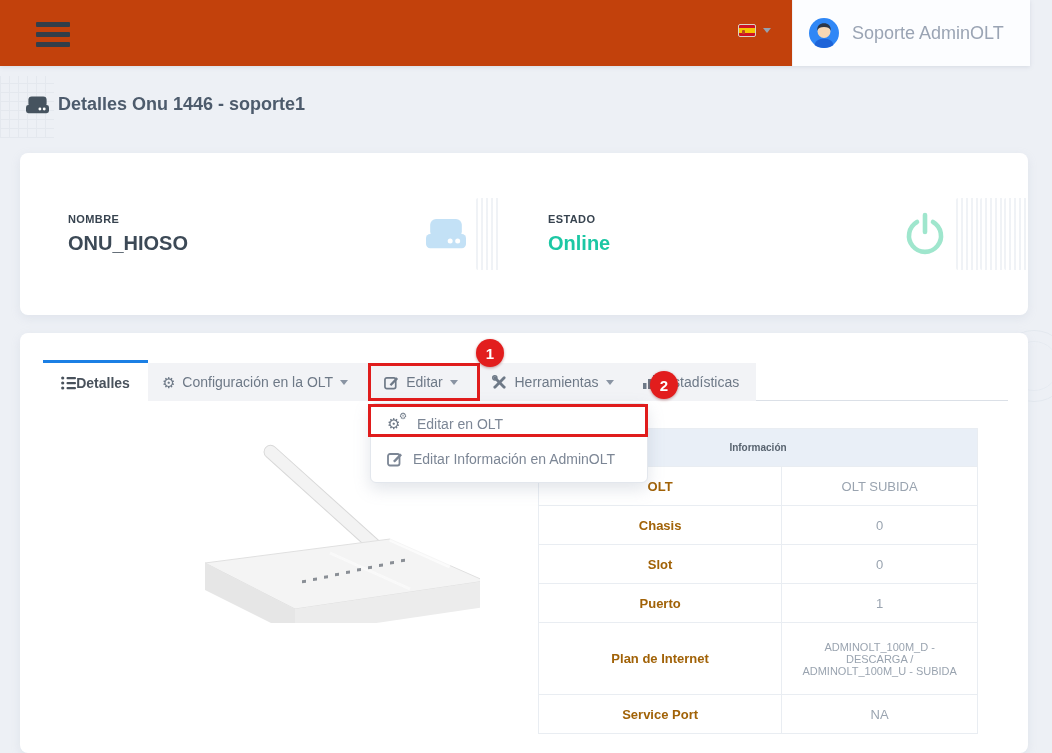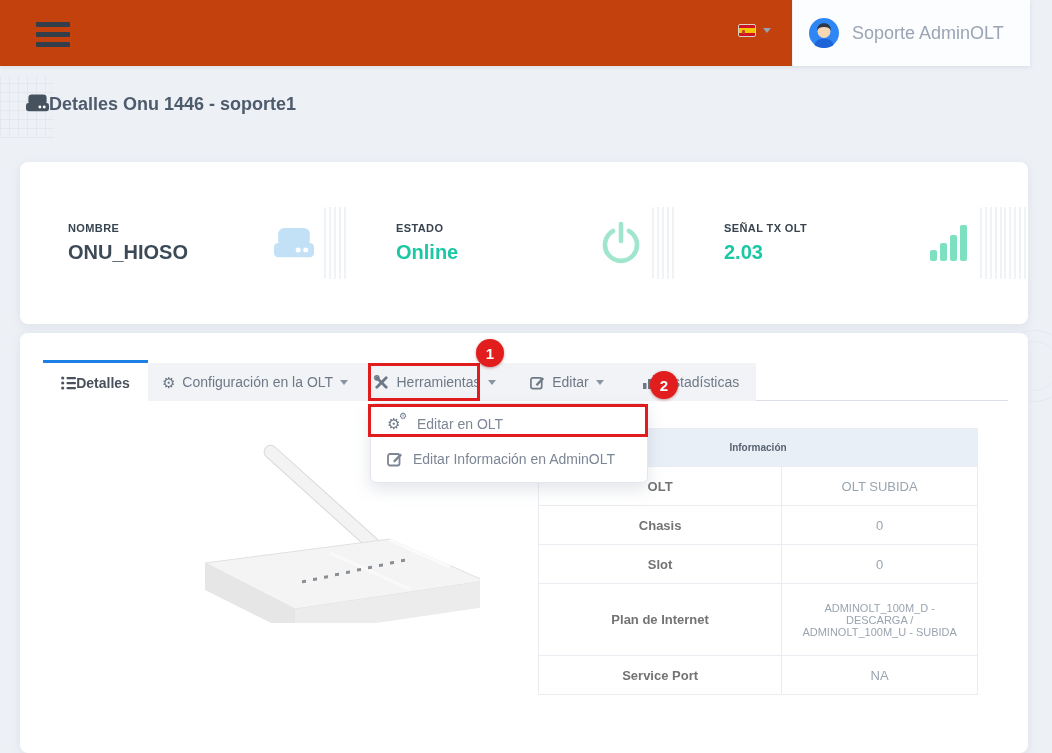--- a/index.html
+++ b/index.html
@@ -28,37 +28,37 @@
   .flag::after { content:""; position:absolute; left:3px; top:5px; width:3px; height:4px; background:#c04a1d; border-radius:1px;}
   .caret { width:0; height:0; border-left:4px solid transparent; border-right:4px solid transparent; border-top:5px solid #97a1b0; }
   .user-box {
     position:absolute; left:792px; top:0; width:238px; height:66px;
     border-left:1px solid #eef1f5; background:#fcfdff;
     display:flex; align-items:center; gap:13px; padding-left:16px; cursor:pointer;
   }
   .user-name { font-size:18px; color:#9aa4b4; }
 
   
-  .page-title-row { position:absolute; left:26px; top:94px; display:flex; align-items:flex-start; z-index:2;}
+  .page-title-row { position:absolute; left:26px; top:94px; display:flex; align-items:center; gap:9px; z-index:2;}
   .page-title-row .txt { font-size:18px; font-weight:bold; color:#4d5b6c; }
   .deco-grid {
     position:absolute; left:0; top:76px; width:54px; height:62px; opacity:.55; z-index:1;
     background:
       repeating-linear-gradient(0deg,#dde3ea 0 1px, transparent 1px 9px),
       repeating-linear-gradient(90deg,#dde3ea 0 1px, transparent 1px 9px);
   }
   .deco-circle {
     position:absolute; right:-18px; top:330px; width:72px; height:72px; border-radius:50%;
     border:1px solid #dfe5ec; opacity:.7;
   }
   .deco-circle::after{ content:""; position:absolute; inset:10px; border-radius:50%; border:1px solid #e3e8ef;}
 
   
   .card { background:#fff; border-radius:8px; box-shadow:0 3px 10px rgba(160,172,192,.18); position:absolute; }
-  .card-stats { left:20px; top:162px; width:1008px; height:162px; display:flex; align-items:center; }
+  .card-stats { left:20px; top:153px; width:1008px; height:162px; display:flex; align-items:center; }
   .stat { flex:1; display:flex; align-items:center; justify-content:space-between; padding:0 10px 0 48px; }
   .stat-text .lab { font-size:11px; font-weight:bold; letter-spacing:.4px; color:#37434f; }
   .stat-text .val { font-size:20px; font-weight:bold; margin-top:7px; color:#3c4956; }
   .val.teal { color:#1cc7a4; }
   .stat-divider {
     width:24px; height:72px; flex:0 0 24px; opacity:.9; border-radius:2px;
     background:repeating-linear-gradient(90deg,#eef1f5 0 2px, #ffffff 2px 5px);
   }
 
   
@@ -80,21 +80,21 @@
   .w-config{ width:214px; } .w-edit{ width:118px; } .w-tools{ width:146px; } .w-stats{ width:130px; }
 
   
   .device { position:absolute; left:130px; top:80px; }
 
   
   .info-table { position:absolute; left:518px; top:95px; width:440px; border-collapse:collapse; }
   .info-table th, .info-table td { border:1px solid #e9edf2; text-align:center; vertical-align:middle; }
   .info-table thead th { background:#e9eff7; height:38px; font-size:10px; font-weight:bold; color:#58636f; }
   .info-table td { height:39px; }
-  .info-table td.lbl { width:244px; font-size:13px; font-weight:bold; color:#737373; }
+  .info-table td.lbl { width:244px; font-size:13px; font-weight:bold; color:#a16207; }
   .info-table td.val { width:196px; font-size:13px; color:#9aa4b0; padding:4px 14px; }
   .info-table td.val.small { font-size:11px; line-height:12px; }
   .info-table tr.tall td { height:72px; }
 
   
   .dropdown-menu {
     position:absolute; left:370px; top:403px; width:278px; z-index:40;
     background:#fff; border:1px solid #e3e7ed; border-radius:6px;
     box-shadow:0 6px 16px rgba(140,152,170,.25); padding:2px 0 6px 0;
   }
@@ -170,32 +170,20 @@
         <div class="lab">ESTADO</div>
         <div class="val teal">Online</div>
       </div>
       <svg width="42" height="44" viewBox="0 0 42 44">
         <path d="M13 10 A 16 16 0 1 0 29 10" fill="none" stroke="#9fe6cd" stroke-width="4.6" stroke-linecap="round"></path>
         <line x1="21" y1="3" x2="21" y2="20" stroke="#9fe6cd" stroke-width="4.6" stroke-linecap="round"></line>
       </svg>
     </div>
     <div class="stat-divider"></div>
 
-    <div class="stat">
-      <div class="stat-text">
-        <div class="lab">SEÑAL TX OLT</div>
-        <div class="val teal">2.03</div>
-      </div>
-      <svg width="40" height="36" viewBox="0 0 40 36">
-        <rect x="0" y="25" width="7" height="11" rx="2" fill="#7de0c1"></rect>
-        <rect x="10" y="18" width="7" height="18" rx="2" fill="#7de0c1"></rect>
-        <rect x="20" y="10" width="7" height="26" rx="2" fill="#7de0c1"></rect>
-        <rect x="30" y="0" width="7" height="36" rx="2" fill="#7de0c1"></rect>
-      </svg>
-    </div>
     <div class="stat-divider"></div>
 
     <div class="stat-divider"></div>
   </div>
 
   <div class="card card-main">
 
     <div class="tabs">
       <div class="tab-active">
         <svg width="15" height="14" viewBox="0 0 15 14">
@@ -207,35 +195,35 @@
             <rect x="5.5" y="11" width="9.5" height="2.2" rx="1" fill="#49525c"></rect>
         </svg>
         <span>Detalles</span>
       </div>
       <div class="tab-strip">
         <div class="tab w-config">
           <span class="gear-glyph">⚙</span>
           <span>Configuración en la OLT</span>
           <span class="caret"></span>
         </div>
+        <div class="tab w-edit">
+          <svg width="15" height="15" viewBox="0 0 16 16">
+            <rect x="1" y="3" width="11.5" height="11.5" rx="2" fill="none" stroke="#6e7987" stroke-width="1.8"></rect>
+            <path d="M6 10 L13.2 2.4 L15 4.2 L7.8 11.6 Z" fill="#6e7987"></path>
+          </svg>
+          <span>Editar</span>
+          <span class="caret"></span>
+        </div>
         <div class="tab w-tools">
           <svg width="15" height="15" viewBox="0 0 16 16">
             <line x1="3" y1="3" x2="13" y2="13" stroke="#6e7987" stroke-width="3" stroke-linecap="round"></line>
             <line x1="13" y1="3" x2="3" y2="13" stroke="#6e7987" stroke-width="3" stroke-linecap="round"></line>
             <circle cx="3" cy="3" r="2.2" fill="none" stroke="#6e7987" stroke-width="1.6"></circle>
           </svg>
           <span>Herramientas</span>
-          <span class="caret"></span>
-        </div>
-        <div class="tab w-edit">
-          <svg width="15" height="15" viewBox="0 0 16 16">
-            <rect x="1" y="3" width="11.5" height="11.5" rx="2" fill="none" stroke="#6e7987" stroke-width="1.8"></rect>
-            <path d="M6 10 L13.2 2.4 L15 4.2 L7.8 11.6 Z" fill="#6e7987"></path>
-          </svg>
-          <span>Editar</span>
           <span class="caret"></span>
         </div>
         <div class="tab w-stats">
           <svg width="14" height="14" viewBox="0 0 14 14">
             <rect x="0" y="8" width="3.5" height="6" fill="#6e7987"></rect>
             <rect x="5" y="4" width="3.5" height="10" fill="#6e7987"></rect>
             <rect x="10" y="0" width="3.5" height="14" fill="#6e7987"></rect>
           </svg>
           <span>Estadísticas</span>
         </div>
@@ -277,20 +265,24 @@
           <td class="val">OLT SUBIDA</td>
         </tr>
         <tr>
           <td class="lbl">Chasis</td>
           <td class="val">0</td>
         </tr>
         <tr>
           <td class="lbl">Slot</td>
           <td class="val">0</td>
         </tr>
+        <tr>
+          <td class="lbl">Puerto</td>
+          <td class="val">1</td>
+        </tr>
         <tr class="tall">
           <td class="lbl">Plan de Internet</td>
           <td class="val small">ADMINOLT_100M_D - DESCARGA / ADMINOLT_100M_U - SUBIDA</td>
         </tr>
         <tr>
           <td class="lbl">Service Port</td>
           <td class="val">NA</td>
         </tr>
       </tbody>
     </table>

